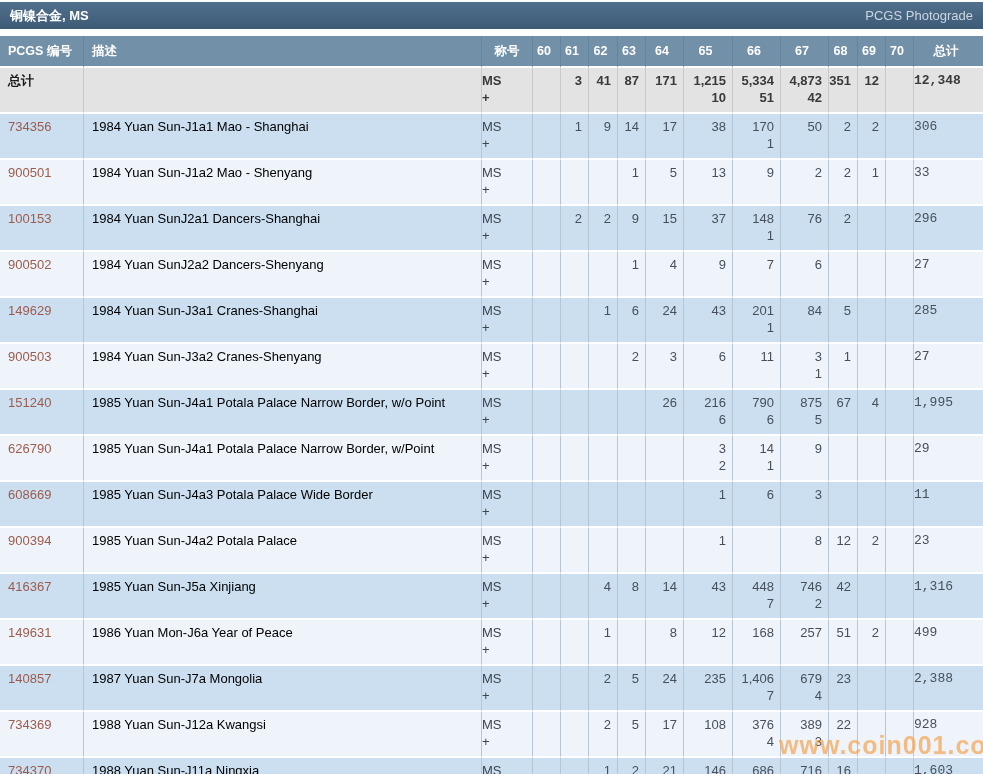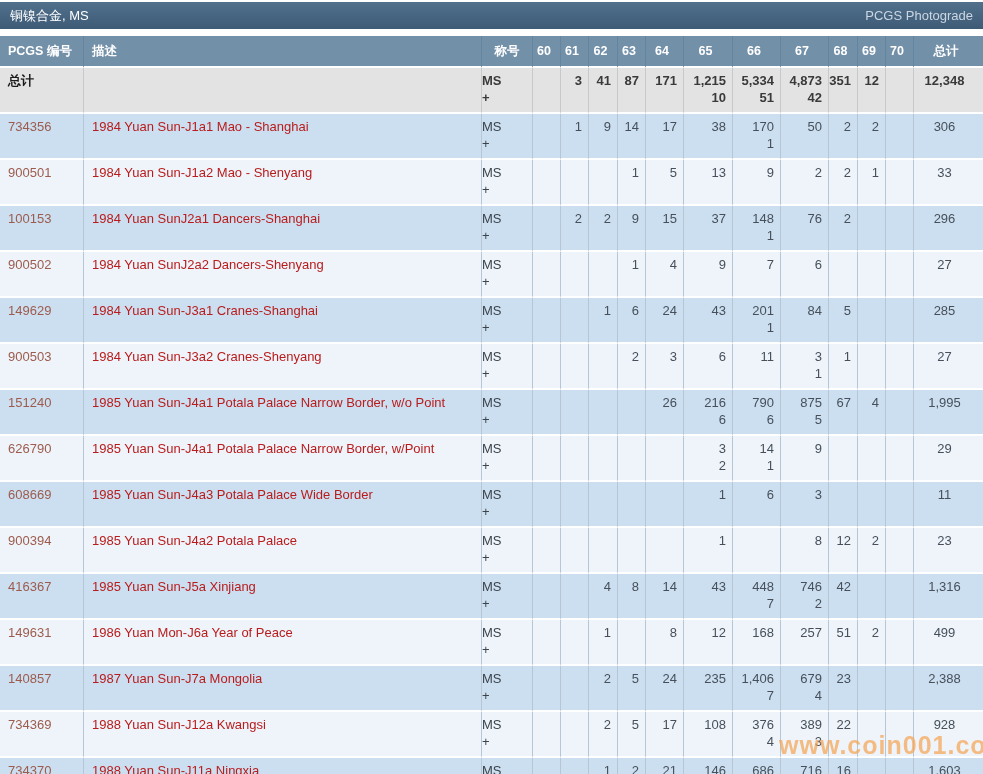--- a/index.html
+++ b/index.html
@@ -7,21 +7,21 @@
     width:983px;height:774px;overflow:hidden;position:relative;
     font-family:"Liberation Sans","DejaVu Sans",sans-serif;
     -webkit-font-smoothing:antialiased;
   }
   .titlebar{
     margin-top:2px;height:27px;
     background:linear-gradient(#50708c,#3e5b76);
     display:flex;justify-content:space-between;align-items:center;
     padding:0 10px;box-sizing:border-box;
   }
-  .titlebar .tl{color:#ffffff;font-weight:normal;font-size:13px;}
+  .titlebar .tl{color:#ffffff;font-weight:bold;font-size:13px;}
   .titlebar .tr{color:#ccd6e2;font-size:13px;cursor:pointer;}
   table{
     border-collapse:separate;border-spacing:0;table-layout:fixed;
     width:983px;margin-top:7px;
   }
   th{
     background:#7390a9;color:#fff;font-weight:bold;font-size:12.5px;
     height:32px;padding:0;box-sizing:border-box;white-space:nowrap;
     vertical-align:middle;border-bottom:2px solid #ffffff;
   }
@@ -35,24 +35,24 @@
     border-bottom:2px solid #ffffff;white-space:nowrap;overflow:hidden;
   }
   tr.totals td{background:#e3e3e3;font-weight:bold;color:#3a3a3a;}
   tr.totals td + td{border-left:1px solid #c9c9c9;}
   tr.odd td{background:#cbdff0;}
   tr.even td{background:#eef4fa;}
   tr.odd td + td,tr.even td + td{border-left:1px solid #b6c6d4;}
   td.c-id{padding-left:8px;}
   td.c-id .lnk{color:#9d5b4d;cursor:pointer;text-decoration:none;}
   tr.totals td.c-id{color:#1a1a1a;}
-  td.c-desc{padding-left:8px;color:#b91c1c;}
+  td.c-desc{padding-left:8px;color:#000000;}
   td.c-desig{text-align:left;color:#3c434b;}
   td.c-grade{text-align:right;padding-right:6px;color:#47505a;}
-  td.c-total{text-align:center;padding-right:8px;color:#47505a;}
+  td.c-total{text-align:left;padding-right:8px;color:#47505a;font-family:Liberation Mono, monospace;}
   tr.totals td.c-grade,tr.totals td.c-total,tr.totals td.c-desig{color:#3a3a3a;}
   .v2{min-height:17px;}
   .watermark{
     position:absolute;left:779px;top:731px;z-index:9;pointer-events:none;
     font-size:25px;font-weight:bold;color:#f5a555;opacity:0.72;
     letter-spacing:1px;white-space:nowrap;
   }
 </style>
 </head>
 <body>

